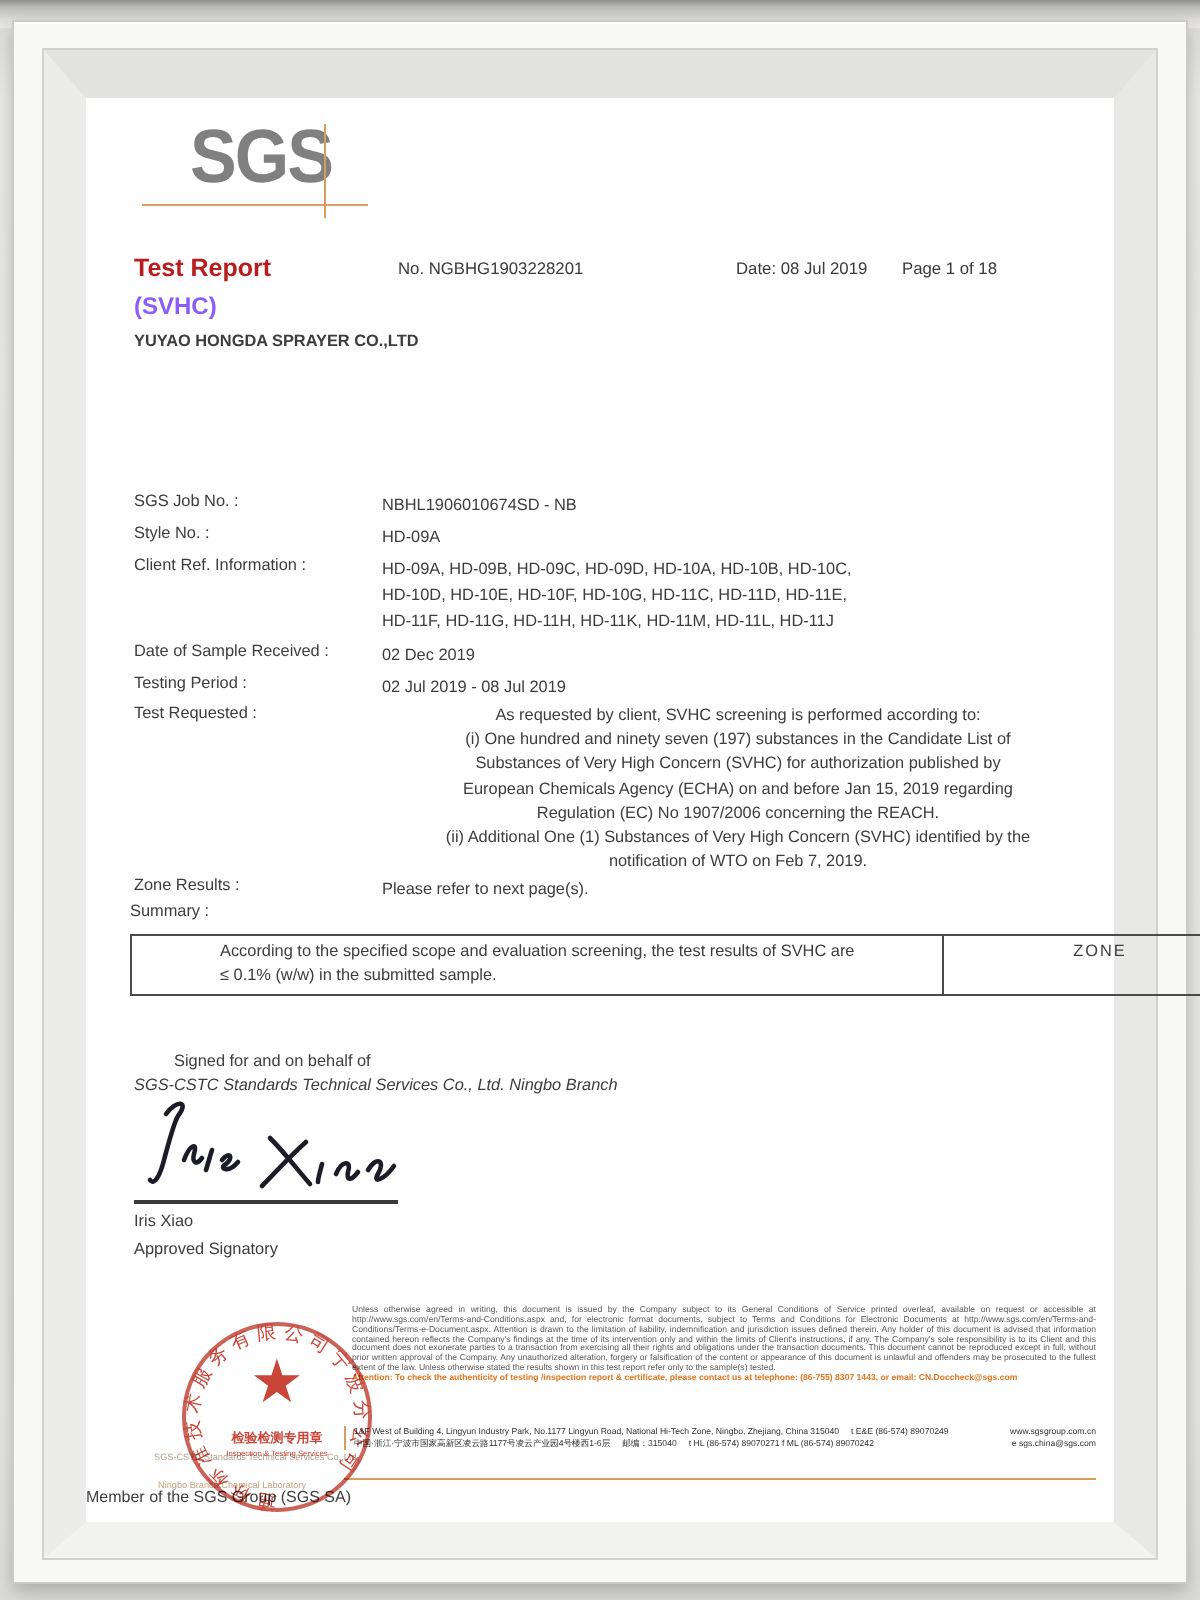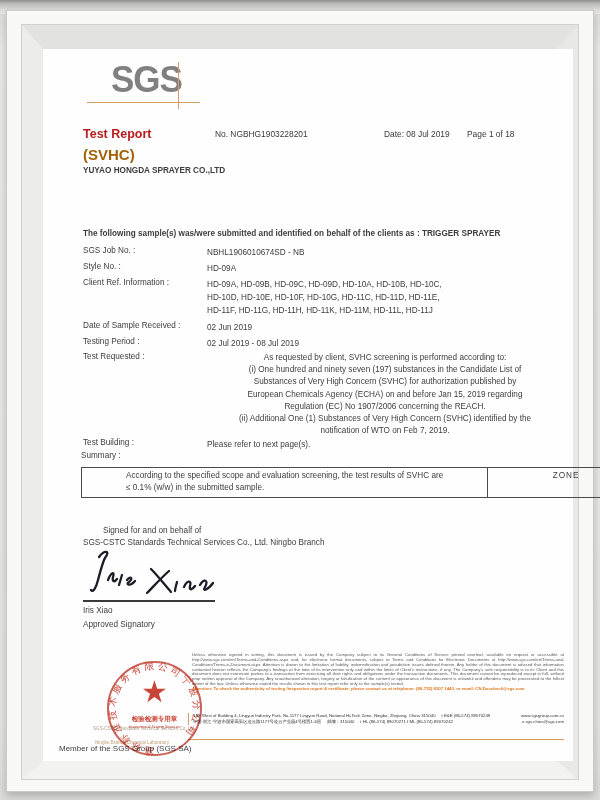--- a/index.html
+++ b/index.html
@@ -12,33 +12,33 @@
   .top-edge { position:absolute; left:0; top:0; width:600px; height:14px;
     background:linear-gradient(180deg,#8f8f8f 0%,#b9b9b8 25%,#dedddc 70%,#e9e9e8 100%); }
   .frame { position:absolute; left:6px; top:10px; width:588px; height:782px;
     background:#f8f8f7; border:1px solid #c9c9c7;
     box-shadow:0 4px 9px rgba(0,0,0,.22), inset 0 1px 0 #ffffff; }
   .bevel { position:absolute; left:15px; top:14px; right:15px; bottom:12px;
     border-style:solid; border-width:24px 21px 18px 21px;
     border-color:#e2e2e0 #e8e8e6 #f2f2f0 #ececea;
     outline:1px solid #d1d1cf; background:#fefefe; }
   .paper { position:relative; width:100%; height:100%; background:#fefefe; color:#3d3d3d;
-    font-size:8.2px;margin-left:16px; }
+    font-size:8.2px; }
   .abs { position:absolute; }
   .ml { white-space:pre-line; }
 
   
   .sgs-word { left:52px; top:12px; font-size:35px; font-weight:800; letter-spacing:-1px;
     color:#808080; line-height:1; transform:scaleY(1.08); }
   .crop-h { left:28px; top:53px; width:113px; height:1px; background:#d79e5f; }
   .crop-v { left:119px; top:13px; width:1px; height:47px; background:#d79e5f; }
 
   
   .title { left:24px; top:78px; font-size:12.5px; font-weight:bold; color:#b91c1c; }
-  .subtitle { left:24px; top:97px; font-size:15px; font-weight:bold; color:#a16207; }
+  .subtitle { left:24px; top:97px; font-size:12px; font-weight:bold; color:#8b5cf6; }
   .meta { top:80px; font-size:8.4px; color:#3a3a3a; }
   .client-name { left:24px; top:117px; font-weight:600;text-align:center; }
   .client-addr { left:24px; top:130px; font-weight:600; }
   .intro { left:24px; top:180px; font-weight:600; }
 
   
   .row { left:24px; right:16px; }
   .lbl { position:absolute; left:0; top:0; }
   .val { position:absolute; left:124px; top:0; right:-6px; line-height:13px; }
 
@@ -46,21 +46,21 @@
   .sum-label { left:22px; top:402px; }
   .sum-table { left:22px; top:418px; width:564px; height:31px; border:1.3px solid #4a4a4a;
     display:flex;padding-left:40px; }
   .sum-cell-l { width:366px; border-right:1.3px solid #4a4a4a; padding:2px 4px;
     line-height:12px; }
   .sum-cell-r { flex:1; display:flex; align-items:flex-start; justify-content:center;
     padding-top:3px; letter-spacing:1px; }
 
   
   .signoff1 { left:24px; top:477px;padding-left:20px; }
-  .signoff2 { left:24px; top:489px; }
+  .signoff2 { left:24px; top:489px;font-style:italic; }
   .sig-svg { left:24px; top:498px; }
   .sig-line { left:24px; top:551px; width:132px; height:2px; background:#3a3a3a; }
   .sig-name { left:24px; top:557px; }
   .sig-role { left:24px; top:571px; }
 
   
   .fineprint { left:133px; top:604px; width:372px; font-size:4.3px; line-height:4.85px;
     color:#5a5a5a; text-align:justify; }
   .attention { color:#e0761f; font-weight:bold; }
   .addr-block { left:129px; top:664px; width:376px; border-left:1px solid #d79e5f; padding-left:4px; }
@@ -94,56 +94,55 @@
       <div class="abs sgs-word">SGS</div>
       <div class="abs crop-h"></div>
       <div class="abs crop-v"></div>
 
       <div class="abs title">Test Report</div>
       <div class="abs subtitle">(SVHC)</div>
       <div class="abs meta" style="left:156px;">No. NGBHG1903228201</div>
       <div class="abs meta" style="left:325px;">Date: 08 Jul 2019</div>
       <div class="abs meta" style="left:408px;">Page 1 of 18</div>
       <div class="abs client-name">YUYAO HONGDA SPRAYER CO.,LTD</div>
-      <div class="abs intro">The following sample(s) was/were submitted and identified on behalf of the clients as : TRIGGER SPRAYER</div>
 
       <div class="abs row" style="top:197px;">
         <span class="lbl">SGS Job No. :</span>
         <span class="val">NBHL1906010674SD - NB</span>
       </div>
       <div class="abs row" style="top:213px;">
         <span class="lbl">Style No. :</span>
         <span class="val">HD-09A</span>
       </div>
       <div class="abs row" style="top:229px;">
         <span class="lbl">Client Ref. Information :</span>
         <span class="val ml">HD-09A,  HD-09B,  HD-09C,  HD-09D,  HD-10A,  HD-10B,  HD-10C,
 HD-10D,  HD-10E,  HD-10F,  HD-10G,  HD-11C,  HD-11D,  HD-11E,
 HD-11F,  HD-11G,  HD-11H,  HD-11K,  HD-11M,  HD-11L,  HD-11J</span>
       </div>
       <div class="abs row" style="top:272px;">
         <span class="lbl">Date of Sample Received :</span>
-        <span class="val">02 Jun 2019</span>
+        <span class="val">02 Dec 2019</span>
       </div>
       <div class="abs row" style="top:288px;">
         <span class="lbl">Testing Period :</span>
         <span class="val">02 Jul 2019 - 08 Jul 2019</span>
       </div>
       <div class="abs row" style="top:303px;">
         <span class="lbl">Test Requested :</span>
         <span class="val ml" style="line-height:12.2px;text-align:center;">As requested by client, SVHC screening is performed according to:
 (i) One hundred and ninety seven (197) substances in the Candidate List of
 Substances of Very High Concern (SVHC) for authorization published by
 European Chemicals Agency (ECHA) on and before Jan 15, 2019 regarding
 Regulation (EC) No 1907/2006 concerning the REACH.
 (ii) Additional One (1) Substances of Very High Concern (SVHC) identified by the
 notification of WTO on Feb 7, 2019.</span>
       </div>
       <div class="abs row" style="top:389px;">
-        <span class="lbl">Test Building :</span>
+        <span class="lbl">Zone Results :</span>
         <span class="val">Please refer to next page(s).</span>
       </div>
 
       <div class="abs sum-label">Summary :</div>
       <div class="abs sum-table">
         <div class="sum-cell-l ml">According to the specified scope and evaluation screening, the test results of SVHC are
 ≤ 0.1% (w/w) in the submitted sample.</div>
         <div class="sum-cell-r">ZONE</div>
       </div>
 

